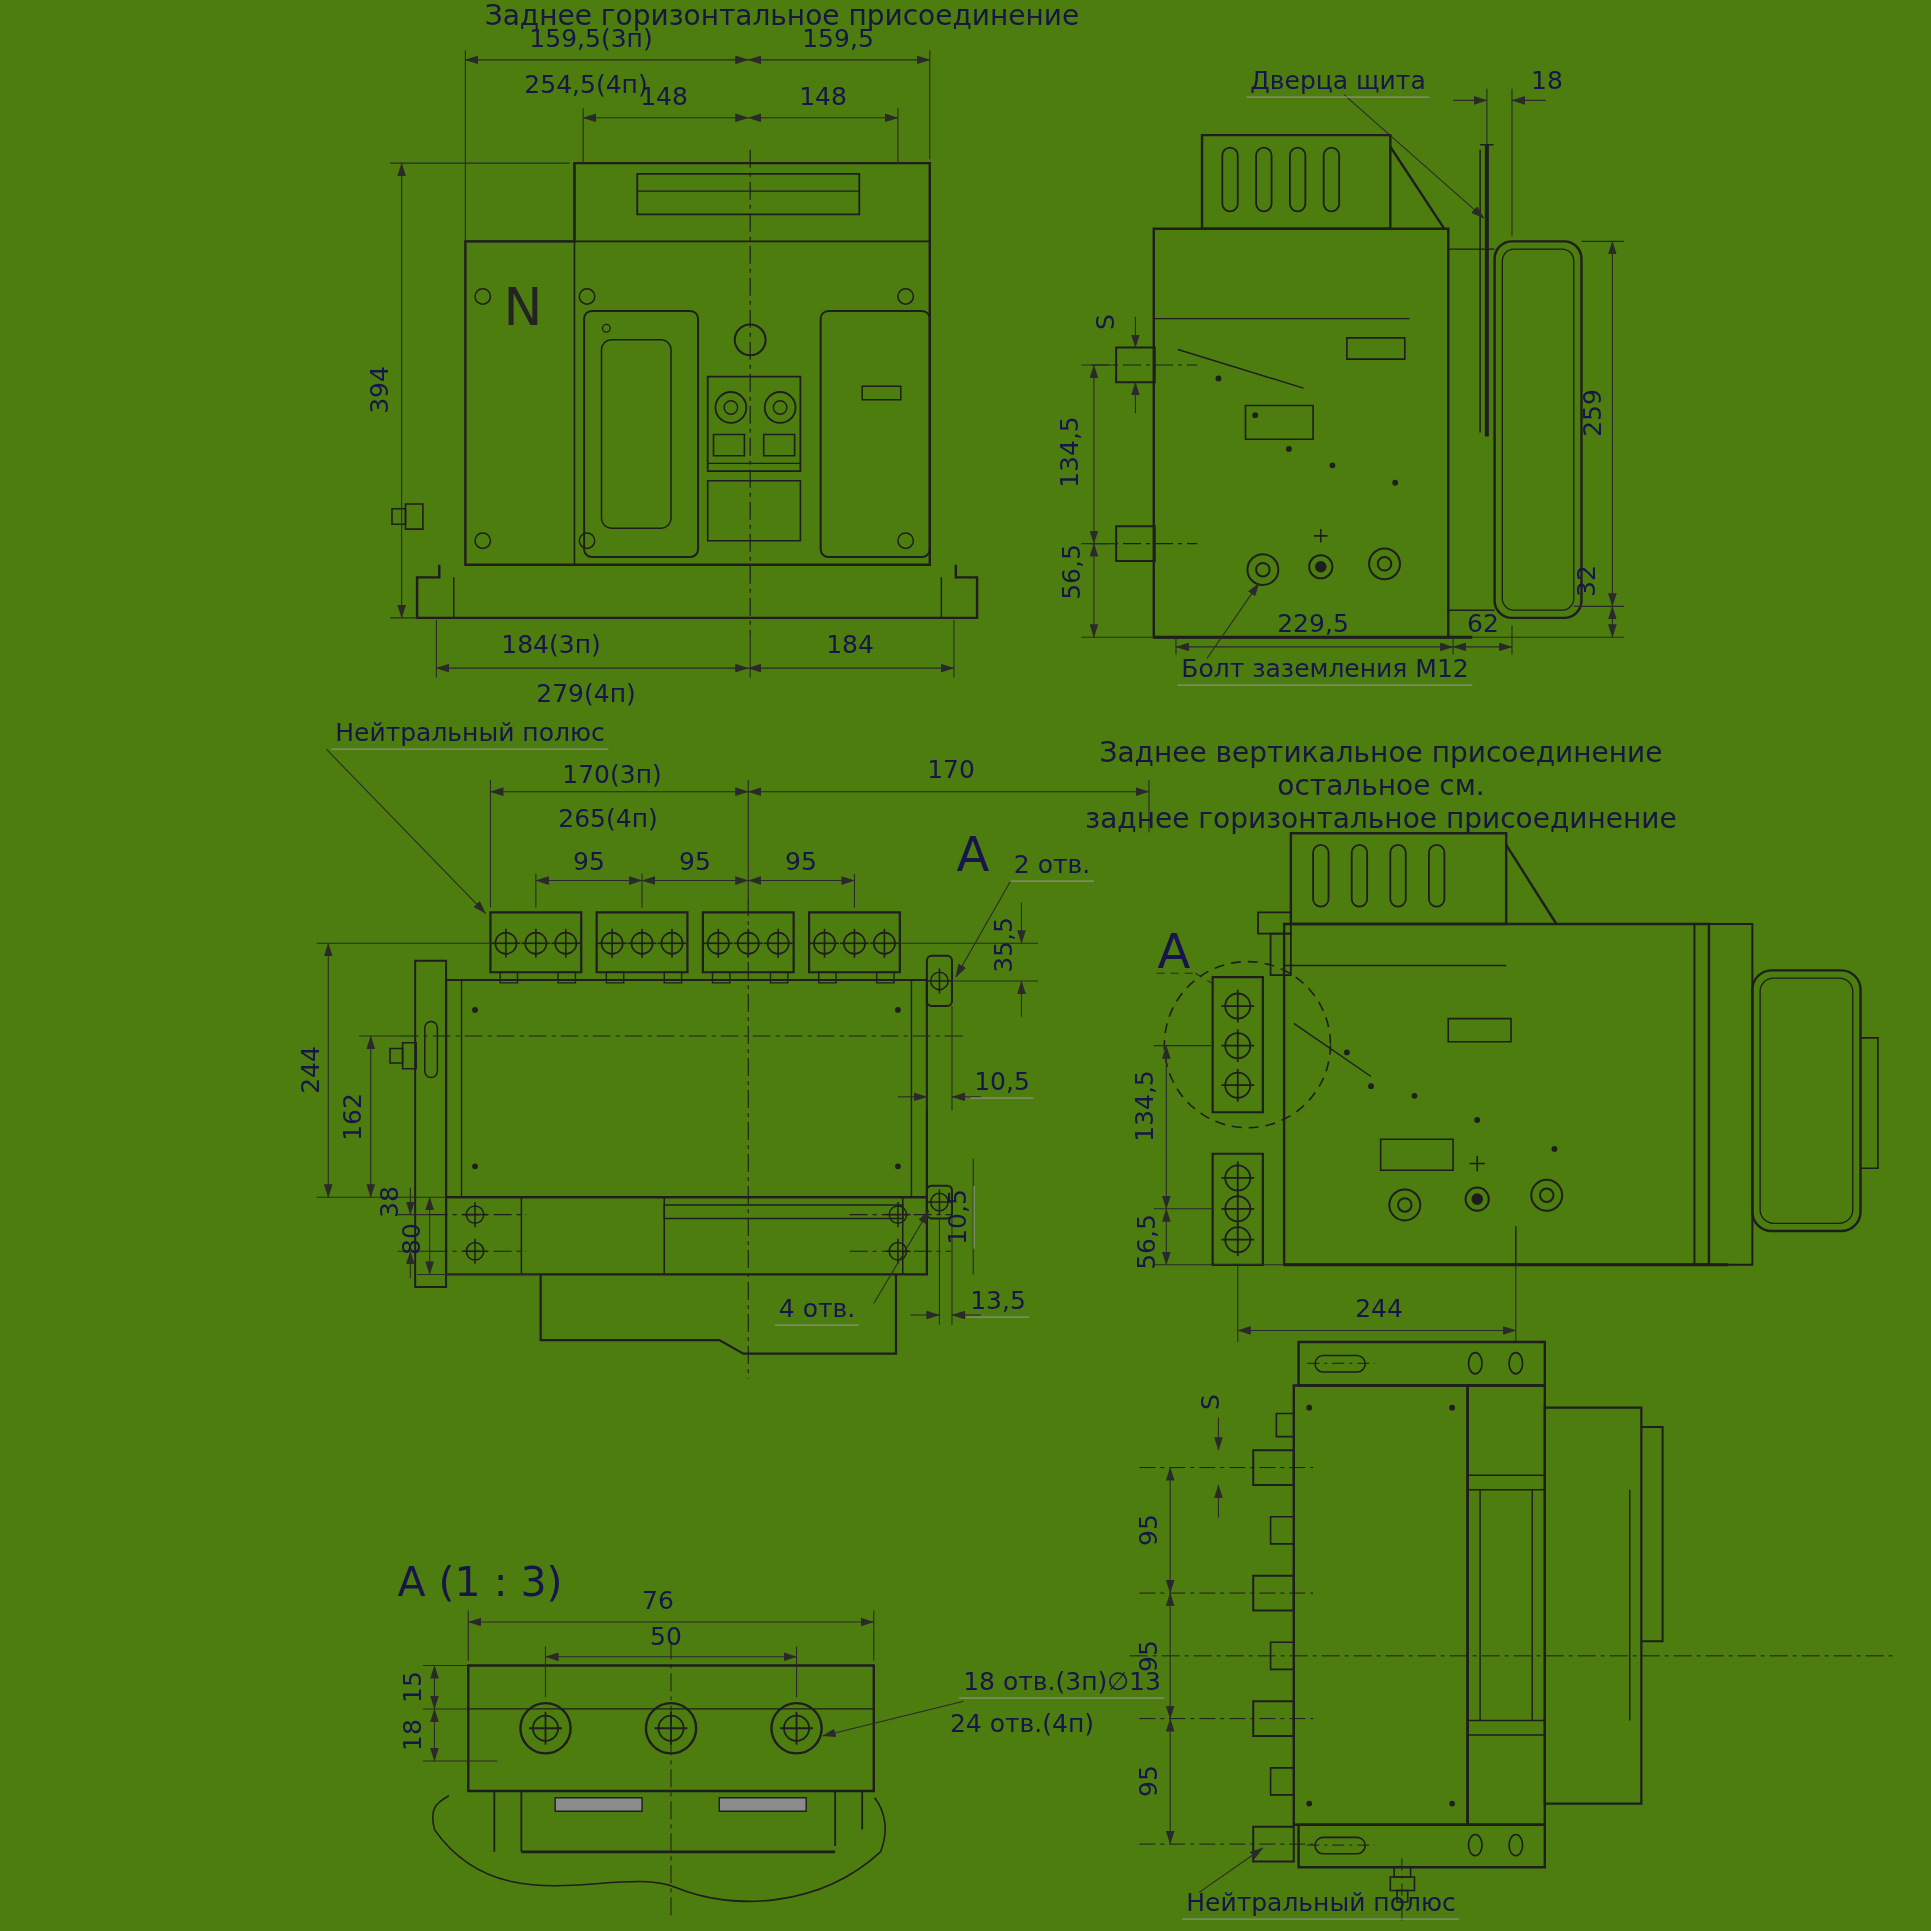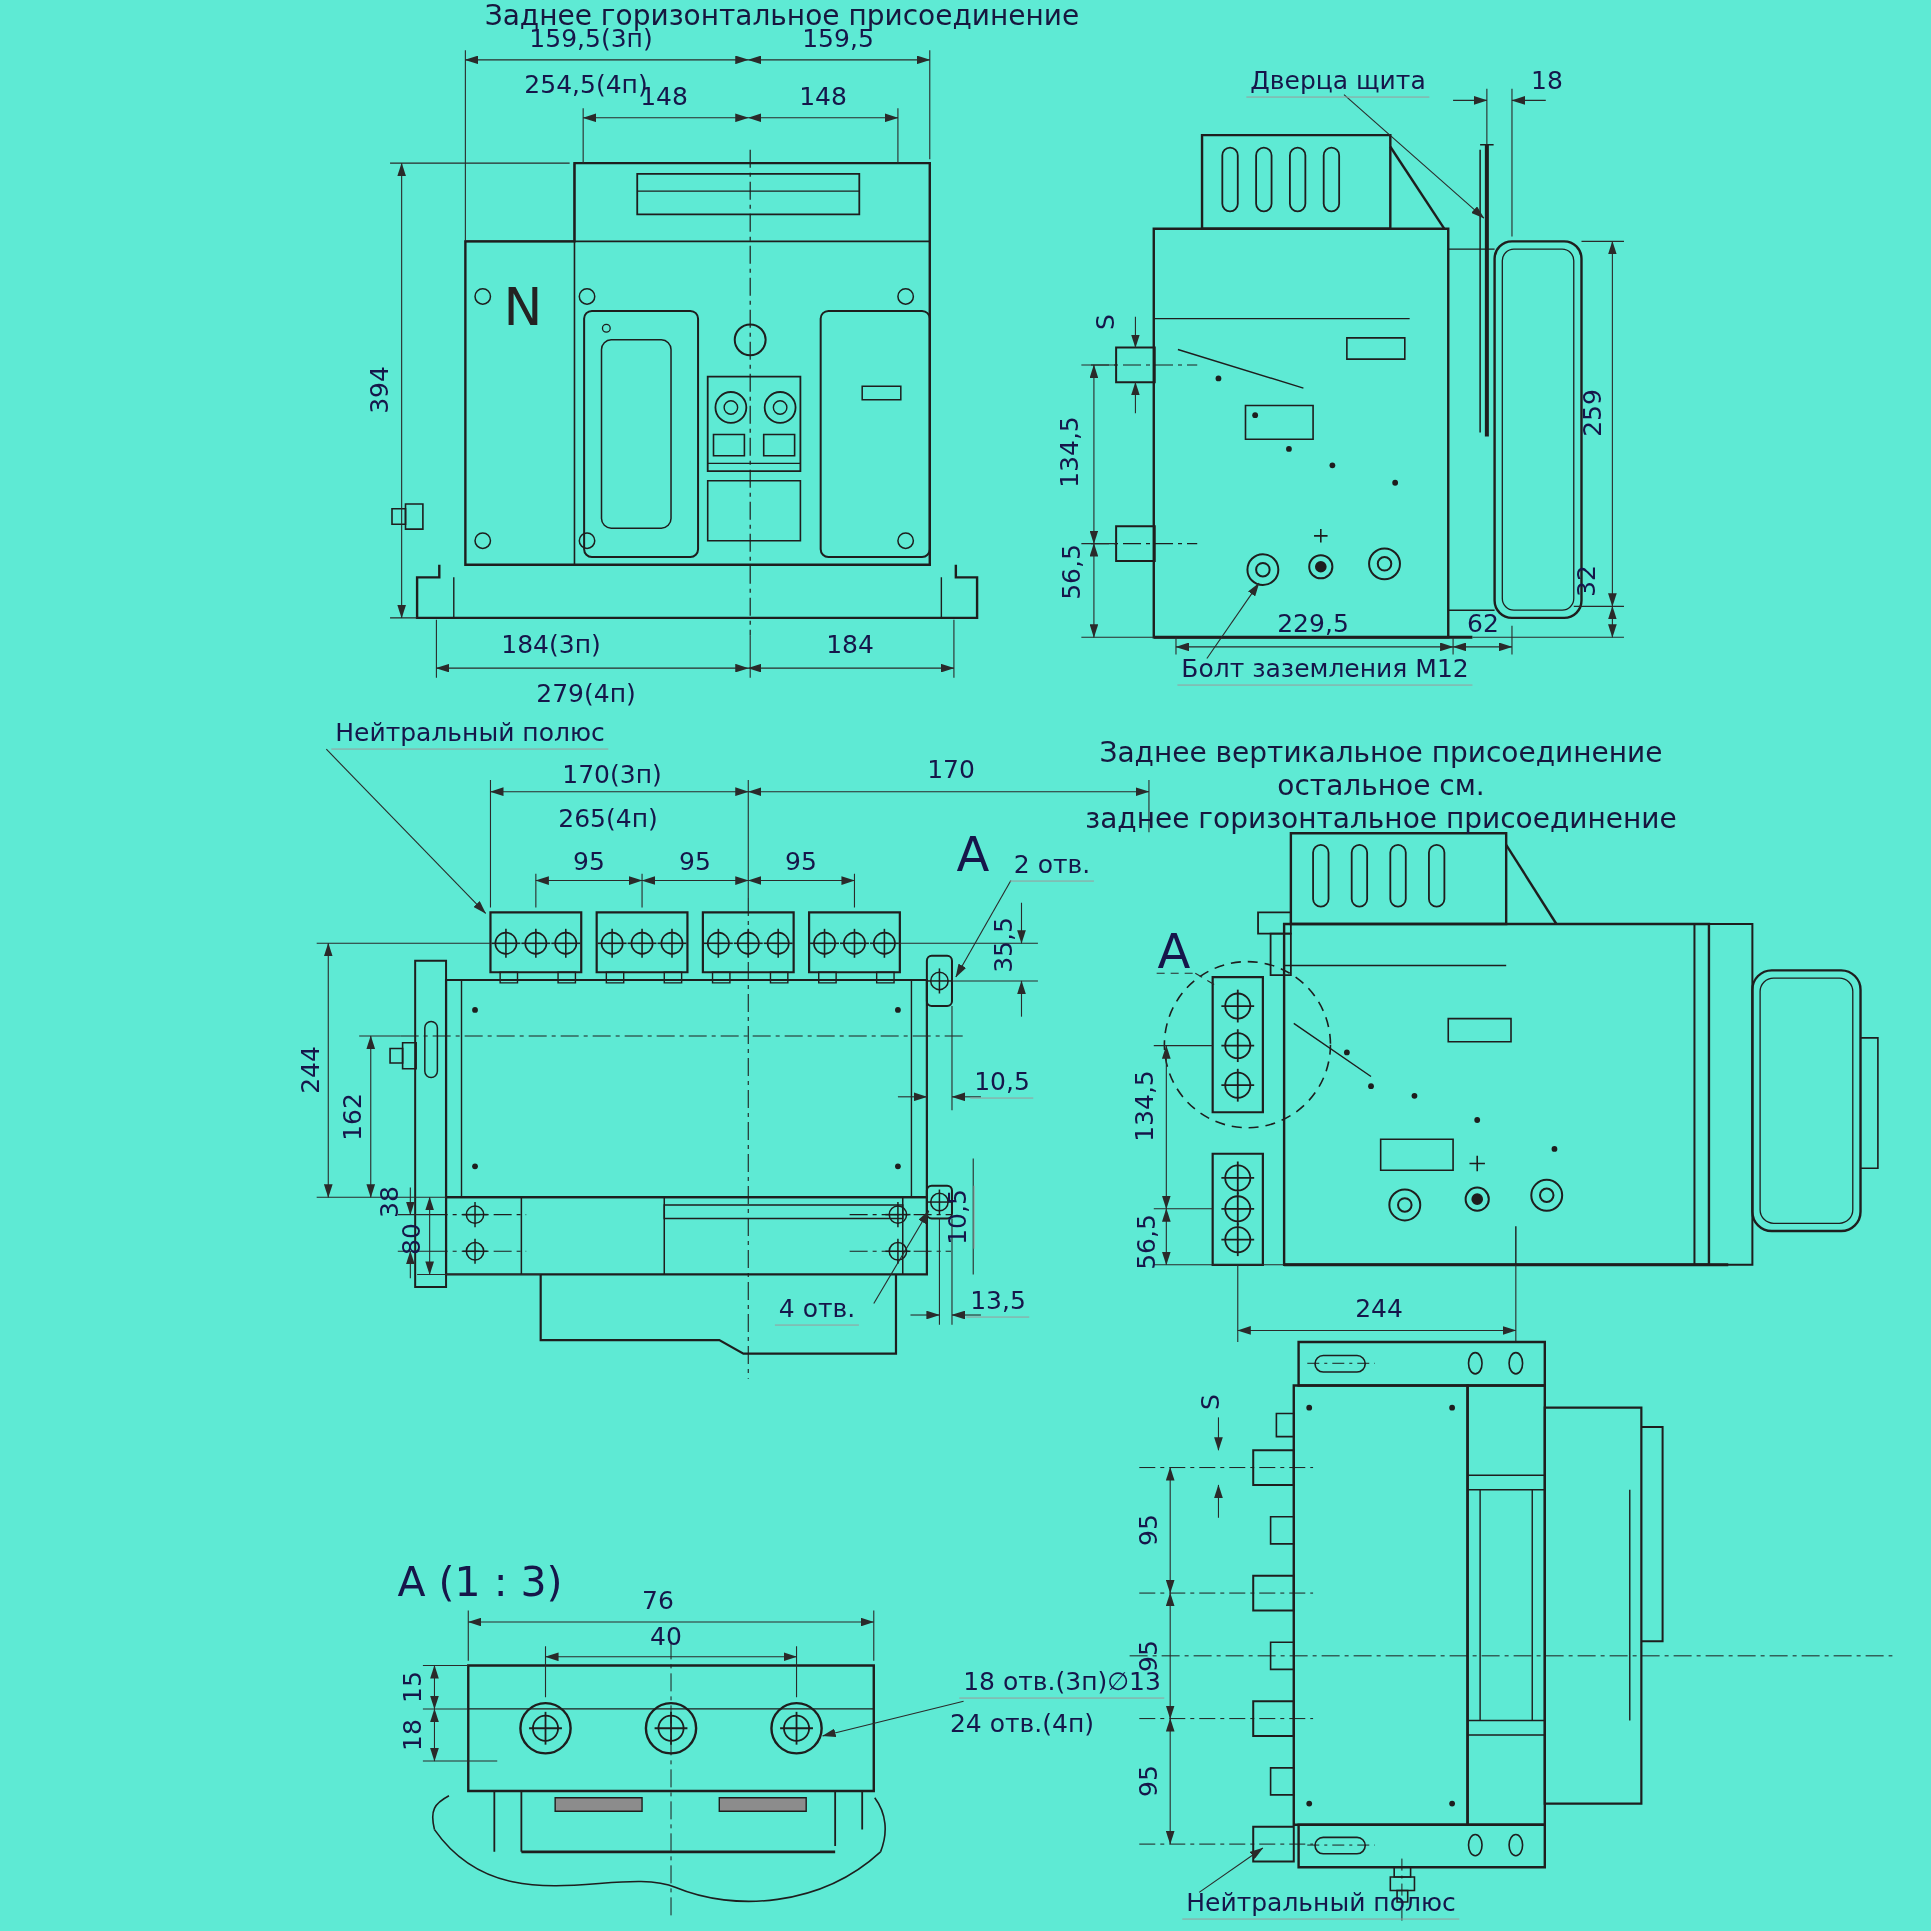--- a/index.html
+++ b/index.html
@@ -1,16 +1,16 @@
 <!DOCTYPE html>
 <html><head>
 <meta charset="utf-8">
 <style>
   html,body{margin:0;padding:0;background:#fff;}
-  #canvas{position:relative;width:1931px;height:1931px;background:#5eead4;overflow:hidden;
+  #canvas{position:relative;width:1931px;height:1931px;background:#4d7c0f;overflow:hidden;
           font-family:"DejaVu Sans","Liberation Sans",sans-serif;}
   svg{position:absolute;left:0;top:0;}
   svg *{vector-effect:non-scaling-stroke;}
   .lbl{position:absolute;transform:translate(-50%,-50%);font-size:25px;color:#16164a;
        white-space:nowrap;line-height:1.12;text-align:center;}
   .rot{transform:translate(-50%,-50%) rotate(-90deg);}
   .ul{border-bottom:1.9px solid #9a9a9a;padding:0 3.9px 1.9px;}
   .big{font-size:48px;}
   .ttl{font-size:28px;color:#17173f;}
   .nmark{font-size:52px;color:#232323;}
@@ -410,21 +410,21 @@
 <div class="lbl" style="left:1379px;top:1309px;">244</div>
 
 <div class="lbl rot" style="left:1211px;top:1402px;">S</div>
 <div class="lbl rot" style="left:1149px;top:1530px;">95</div>
 <div class="lbl rot" style="left:1149px;top:1656px;">95</div>
 <div class="lbl rot" style="left:1149px;top:1781px;">95</div>
 <div class="lbl ul" style="left:1321px;top:1904px;">Нейтральный полюс</div>
 
 <div class="lbl dt" style="left:480px;top:1583px;">A (1 : 3)</div>
 <div class="lbl" style="left:658px;top:1601px;">76</div>
-<div class="lbl" style="left:666px;top:1637px;">40</div>
+<div class="lbl" style="left:666px;top:1637px;">50</div>
 <div class="lbl rot" style="left:413px;top:1687px;">15</div>
 <div class="lbl rot" style="left:413px;top:1735px;">18</div>
 <div class="lbl ul" style="left:1062px;top:1683px;">18 отв.(3п)∅13</div>
 <div class="lbl" style="left:1022px;top:1724px;">24 отв.(4п)</div>
 
 
 </div>
 
 
 </body></html>

